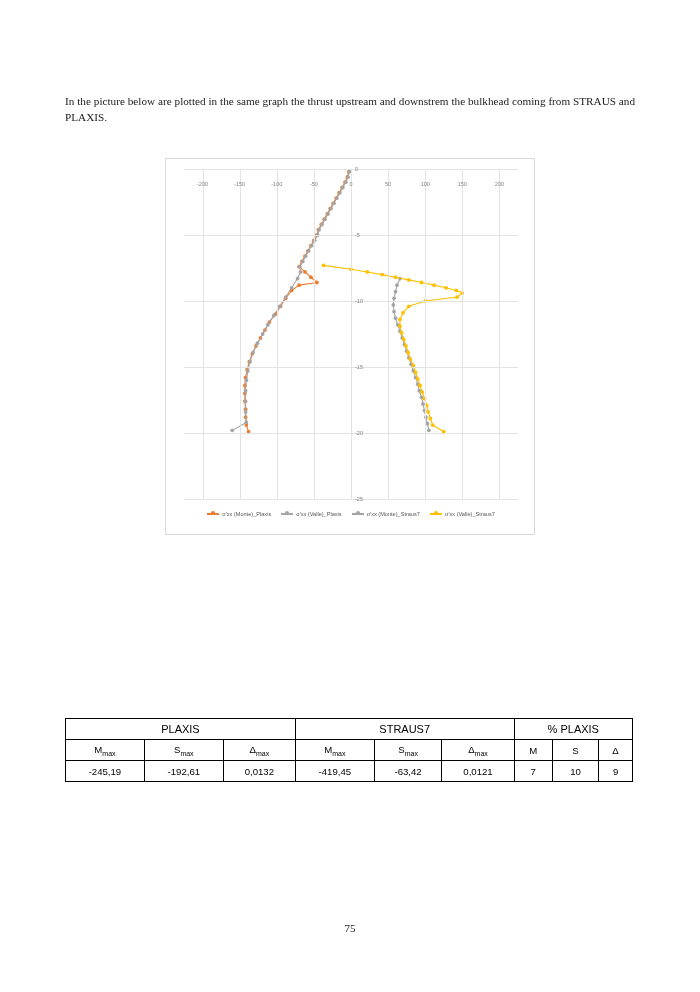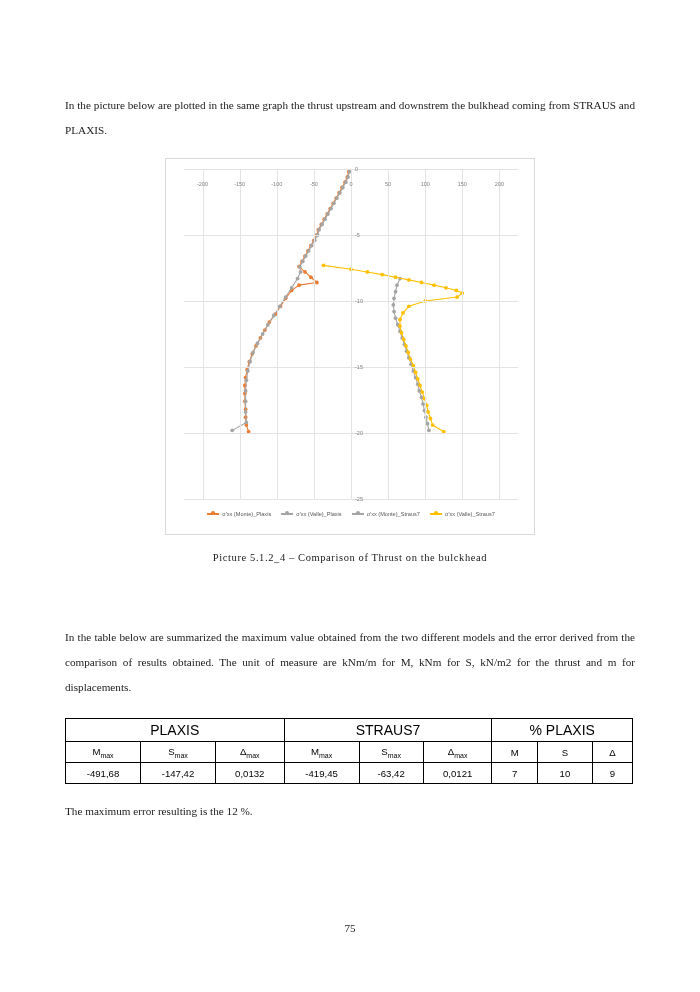--- a/index.html
+++ b/index.html
@@ -18,21 +18,21 @@
   .page {
     position: absolute;
     left: 0; top: 0;
     width: 700px;
     height: 992px;
   }
   .para {
     position: absolute;
     font-family: "Liberation Serif", serif;
     font-size: 11.2px;
-    line-height: 25px;
+    line-height: 16px;
     text-align: justify;
     color: #1a1a1a;
   }
   #para-intro {
     left: 65px;
     top: 82px;
     width: 570px;
   }
   #para-table-intro {
     left: 65px;
@@ -169,21 +169,21 @@
     color: #000000;
   }
   .results-table td, .results-table th {
     border: 1px solid #000000;
     text-align: center;
     padding: 3px 2px;
     font-weight: normal;
     height: 14px;
   }
   .results-table .group-head {
-    font-size: 14px;
+    font-size: 11px;
   }
   .sub {
     font-size: 7px;
     vertical-align: sub;
   }
 </style>
 </head>
 <body>
 
 <div class="page">
@@ -386,53 +386,50 @@
           <span class="legend-swatch" style="background: rgb(165, 165, 165);"></span>
           <span>σ'xx (Monte)_Straus7</span>
         </div>
         <div class="legend-item">
           <span class="legend-swatch" style="background: rgb(255, 192, 0);"></span>
           <span>σ'xx (Valle)_Straus7</span>
         </div>
       </div>
   </div>
 
-  <div class="caption">Picture 5.1.2_4 – Comparison of Thrust on the bulckhead</div>
-
-  <p class="para" id="para-table-intro">In the table below are summarized the maximum value obtained from the two different models and the error derived from the comparison of results obtained. The unit of measure are kNm/m for M, kNm for S, kN/m2 for the thrust and m for displacements.</p>
+
 
   <table class="results-table">
     <tbody>
         <tr>
       <td colspan="3" class="group-head">PLAXIS</td>
       <td colspan="3" class="group-head">STRAUS7</td>
       <td colspan="3" class="group-head">% PLAXIS</td>
     </tr>
     <tr>
       <td><span>M</span><span class="sub">max</span></td>
       <td><span>S</span><span class="sub">max</span></td>
       <td><span>Δ</span><span class="sub">max</span></td>
       <td><span>M</span><span class="sub">max</span></td>
       <td><span>S</span><span class="sub">max</span></td>
       <td><span>Δ</span><span class="sub">max</span></td>
       <td>M</td>
       <td>S</td>
       <td>Δ</td>
     </tr>
     <tr>
-      <td>-491,68</td>
-      <td>-147,42</td>
+      <td>-245,19</td>
+      <td>-192,61</td>
       <td>0,0132</td>
       <td>-419,45</td>
       <td>-63,42</td>
       <td>0,0121</td>
       <td>7</td>
       <td>10</td>
       <td>9</td>
     </tr>
   </tbody>
     </table>
 
-  <p class="para" id="para-conclusion">The maximum error resulting is the 12 %.</p>
 
   <div class="page-number">75</div>
 
 </div>
 
 </body></html>

